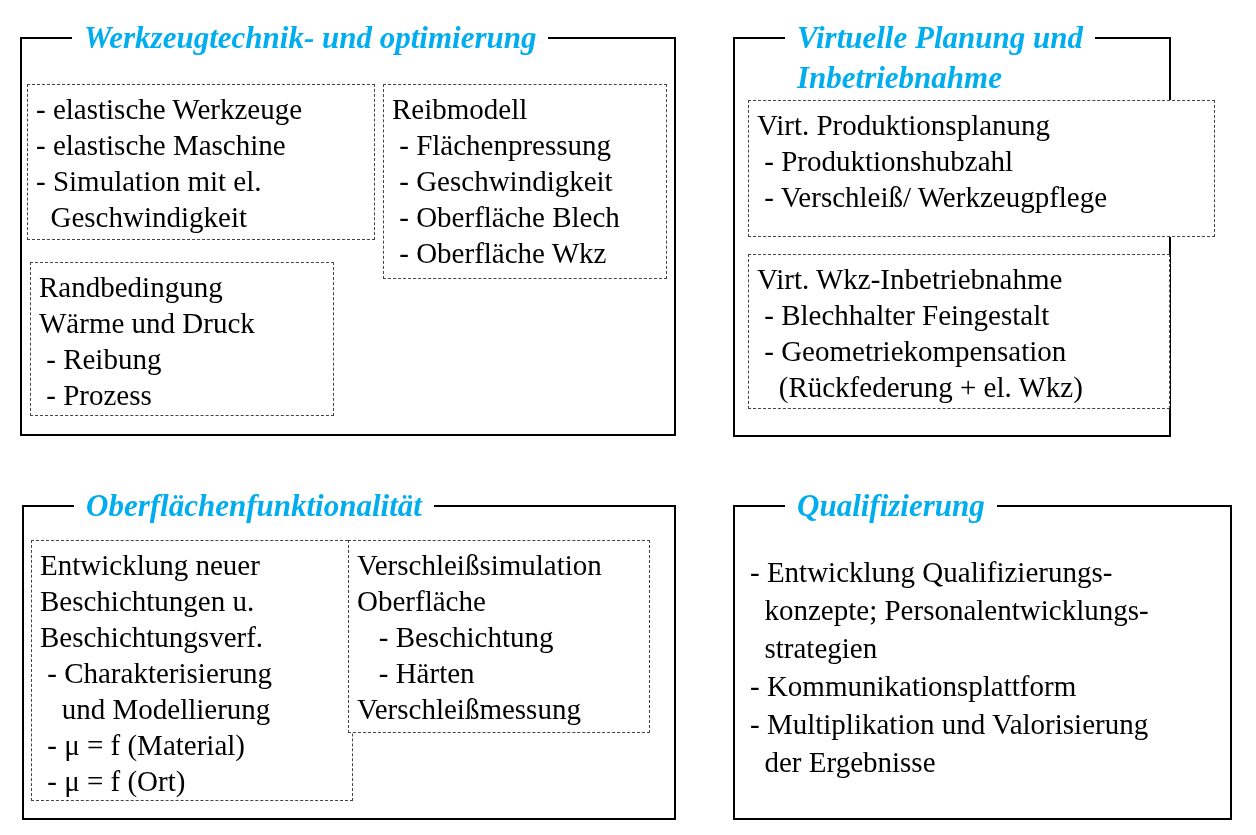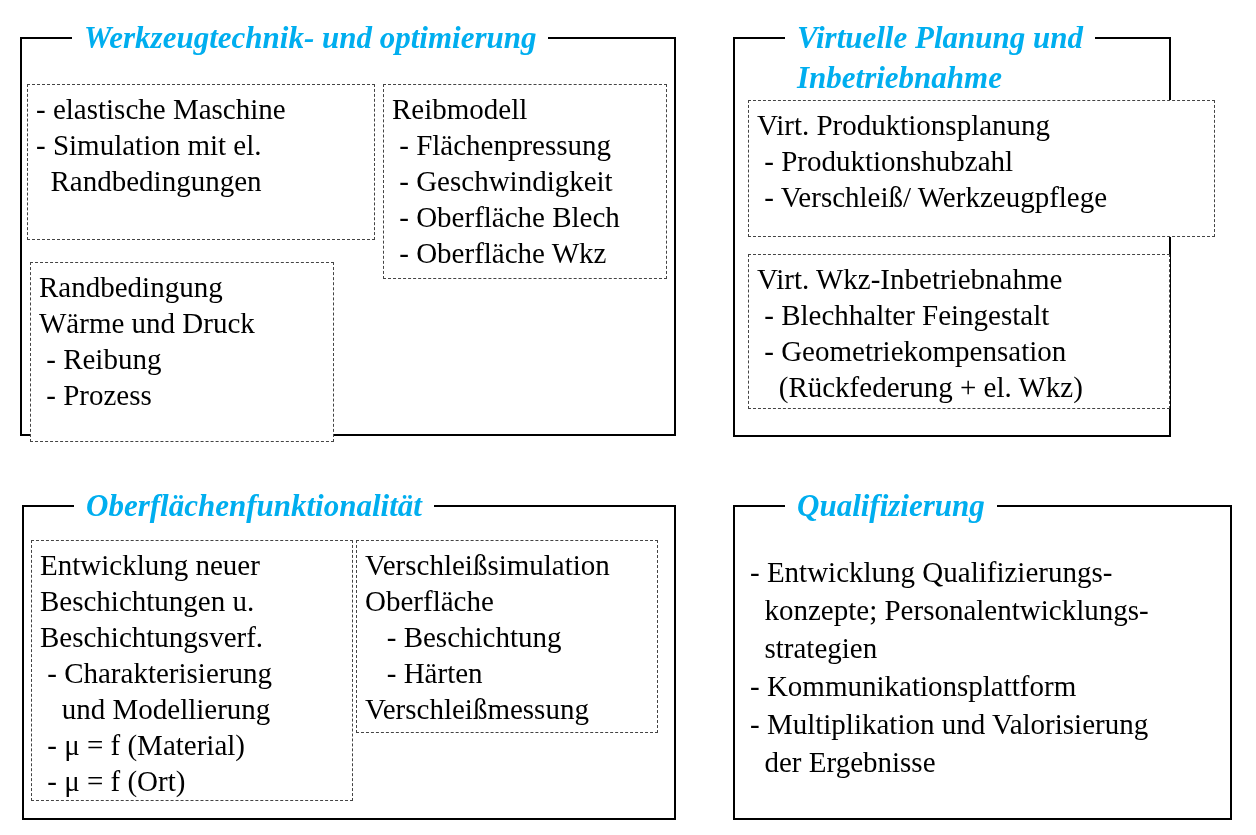--- a/index.html
+++ b/index.html
@@ -44,46 +44,47 @@
   }
   .line {
     font-size: 29px;
     line-height: 36px;
     white-space: pre;
   }
   
   #p1 { left: 20px;  top: 37px;  width: 656px; height: 399px; }
   #p1-b1 { left: 5px;   top: 45px;  width: 348px; height: 156px; }
   #p1-b2 { left: 361px; top: 45px;  width: 284px; height: 195px; }
-  #p1-b3 { left: 8px;   top: 223px; width: 304px; height: 180px; }
+  #p1-b3 { left: 8px;   top: 223px; width: 304px; height: 154px; }
   
   #p2 { left: 733px; top: 37px;  width: 438px; height: 400px; }
   #p2-b1 { left: 13px;  top: 61px;  width: 467px; height: 137px; }
   #p2-b2 { left: 13px;  top: 215px; width: 422px; height: 155px; }
   
   #p3 { left: 22px;  top: 505px; width: 654px; height: 315px; padding-left: 32px; }
   #p3-b1 { left: 7px;   top: 33px;  width: 322px; height: 261px; }
-  #p3-b2 { left: 332px; top: 33px;  width: 302px; height: 193px; }
+  #p3-b2 { left: 324px; top: 33px;  width: 302px; height: 193px; }
   
   #p4 { left: 733px; top: 505px; width: 499px; height: 315px; }
   #p4-text { position: absolute; left: 15px; top: 46px; }
   #p4-text .line { line-height: 38px; }
 </style>
 </head>
 <body>
 
 <div class="canvas">
 
   <div class="panel" id="p1">
     <div class="panel-title">Werkzeugtechnik- und optimierung</div>
 
     <div class="tbox" id="p1-b1">
+      <div class="line">- elastische Werkzeuge</div>
       <div class="line">- elastische Maschine</div>
       <div class="line">- Simulation mit el.</div>
-      <div class="line">  Randbedingungen</div>
+      <div class="line">  Geschwindigkeit</div>
     </div>
 
     <div class="tbox" id="p1-b2">
       <div class="line">Reibmodell</div>
       <div class="line"> - Flächenpressung</div>
       <div class="line"> - Geschwindigkeit</div>
       <div class="line"> - Oberfläche Blech</div>
       <div class="line"> - Oberfläche Wkz</div>
     </div>
 

